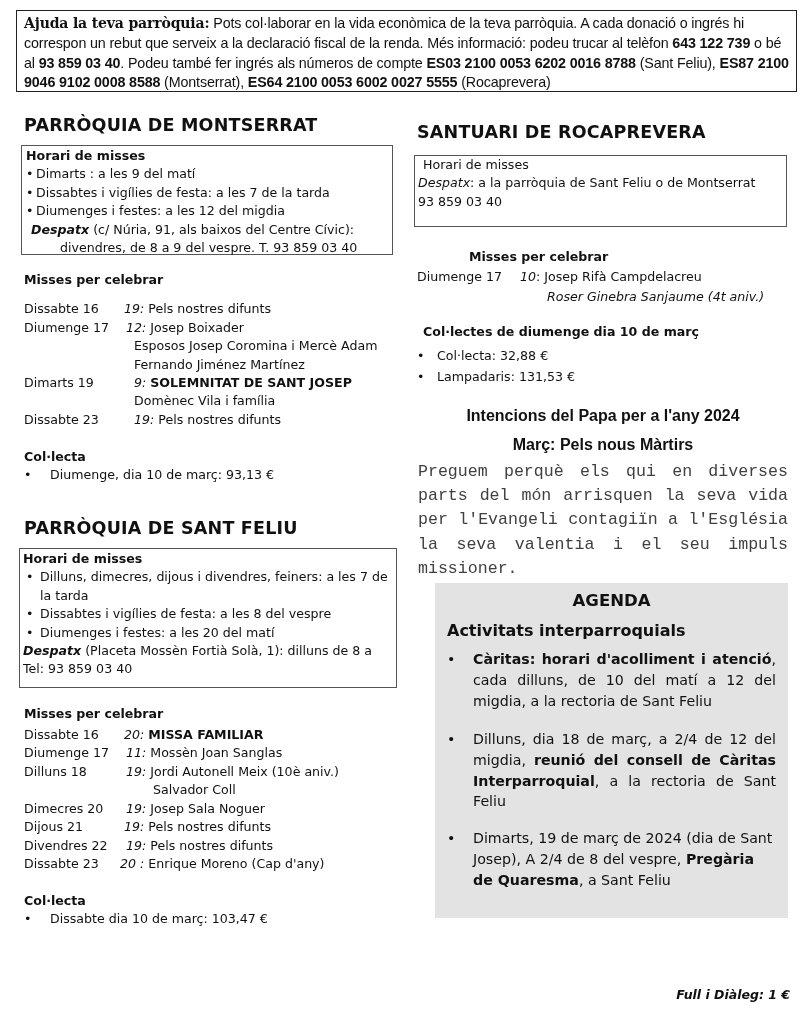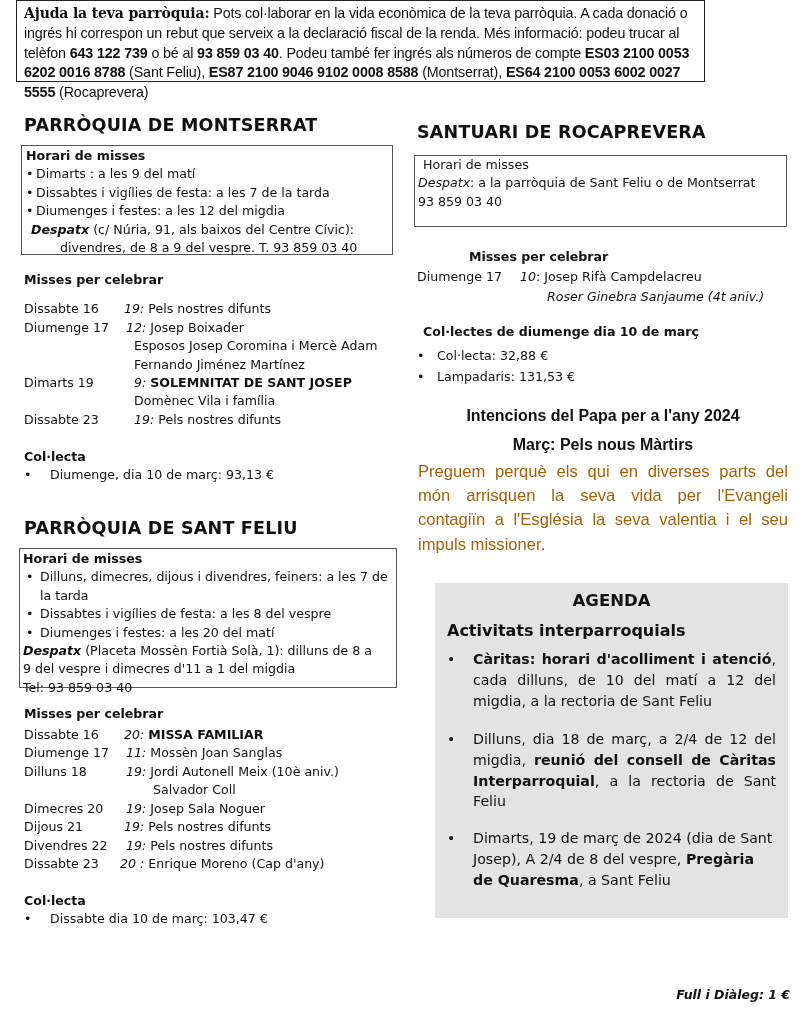--- a/index.html
+++ b/index.html
@@ -1,19 +1,19 @@
 <!DOCTYPE html>
 <html><head>
 <meta charset="utf-8">
 <style>
   html, body { margin:0; padding:0; background:#ffffff; }
   body { width:810px; height:1023px; position:relative; overflow:hidden; color:#111; font-family:"DejaVu Sans", sans-serif; }
   .abs { position:absolute; }
   
-  #donation { left:16px; top:0; width:689px; height:82px; border:1px solid #222; box-sizing:border-box; padding:3px 7px 12px 7px;
+  #donation { left:16px; top:10px; width:781px; height:82px; border:1px solid #222; box-sizing:border-box; padding:3px 7px 12px 7px;
     font-family:"Liberation Sans", sans-serif; font-size:14.3px; line-height:19.8px; letter-spacing:-0.15px; }
   #donation .ttl { font-family:"DejaVu Serif", serif; font-weight:bold; font-size:14px; }
   #donation b { font-weight:bold; }
 
   .h-section { font-family:"DejaVu Sans", sans-serif; font-weight:bold; font-size:17.5px; letter-spacing:0.2px; }
   .box { border:1px solid #555; box-sizing:border-box; font-size:12.6px; line-height:18.4px; }
   .box .hd { font-weight:bold; }
   .box .bul::before { content:"•"; display:inline-block; width:10px; }
   .sub-h { font-weight:bold; font-size:12.6px; }
   .row { position:absolute; font-size:12.6px; line-height:18.6px; white-space:nowrap; }
@@ -21,21 +21,21 @@
   .row b { font-weight:bold;text-align:center; }
 
   #agenda { left:435px; top:583px; width:353px; height:335px; background:#e3e3e3; box-sizing:border-box; }
   #agenda .ag-title { position:absolute; left:0; width:100%; top:8px; text-align:center; font-weight:bold; font-size:16.5px; }
   #agenda .ag-sub { position:absolute; left:12px; top:38px; font-weight:bold; font-size:16px; }
   .ag-item { position:absolute; left:38px; width:303px; font-size:14.2px; line-height:20.8px; text-align:justify; }
   .ag-bullet { position:absolute; left:-26px; top:0; }
   .ag-item b { font-weight:bold; }
 
   #papa-title, #papa-sub { position:absolute; left:418px; width:370px; text-align:center; font-family:"Liberation Sans", sans-serif; font-weight:bold; font-size:16px; }
-  #papa-text { position:absolute; left:418px; top:460px; width:370px; font-family:Liberation Sans, sans-serif; font-size:16.6px; line-height:24.2px; color:#a16207; text-align:justify; }
+  #papa-text { position:absolute; left:418px; top:460px; width:370px; font-family:Liberation Mono, monospace; font-size:16.6px; line-height:24.2px; color:#404040; text-align:justify; }
 
   #footer { right:20px; top:987px; font-weight:bold; font-style:italic; font-size:12.5px; }
 </style>
 </head>
 <body>
 
 <div id="donation" class="abs">
   <span class="ttl">Ajuda la teva parròquia:</span><span> Pots col·laborar en la vida econòmica de la teva parròquia. A cada donació o ingrés hi correspon un rebut que serveix a la declaració fiscal de la renda. Més informació: podeu trucar al telèfon </span><b>643 122 739</b><span> o bé al </span><b>93 859 03 40</b><span>. Podeu també fer ingrés als números de compte </span><b>ES03 2100 0053 6202 0016 8788</b><span> (Sant Feliu),</span>
   <b>ES87 2100 9046 9102 0008 8588</b><span> (Montserrat), </span><b>ES64 2100 0053 6002 0027 5555</b><span> (Rocaprevera)</span>
 </div>
@@ -69,21 +69,20 @@
 <div class="row" style="left:24px; top:466px;"><span style="display:inline-block; width:26px;">•</span><span>Diumenge, dia 10 de març: 93,13 €</span></div>
 
 <div class="abs h-section" style="left:24px; top:518px;">PARRÒQUIA DE SANT FELIU</div>
 <div class="abs box" style="left:19px; top:548px; width:378px; height:140px; padding:1px 0 0 3px;">
   <div class="hd">Horari de misses</div>
   <div style="padding-left:3px;"><span style="display:inline-block; width:14px;">•</span><span>Dilluns, dimecres, dijous i divendres, feiners: a les 7 de</span></div>
   <div style="padding-left:17px;">la tarda</div>
   <div style="padding-left:3px;"><span style="display:inline-block; width:14px;">•</span><span>Dissabtes i vigílies de festa: a les 8 del vespre</span></div>
   <div style="padding-left:3px;"><span style="display:inline-block; width:14px;">•</span><span>Diumenges i festes: a les 20 del matí</span></div>
   <div><b><i>Despatx</i></b><span> (Placeta Mossèn Fortià Solà, 1): dilluns de 8 a</span></div>
-  <div>9 del vespre i dimecres d'11 a 1 del migdia</div>
   <div>Tel: 93 859 03 40</div>
 </div>
 
 <div class="abs sub-h" style="left:24px; top:706px;">Misses per celebrar</div>
 <div>
   <div class="row" style="left:24px; top:726px;">Dissabte 16</div>
   <div class="row" style="left:124px; top:726px;"><i>20:</i> <b>MISSA FAMILIAR</b></div>
   <div class="row" style="left:24px; top:744px;">Diumenge 17</div>
   <div class="row" style="left:126px; top:744px;"><i>11:</i><span> Mossèn Joan Sanglas</span></div>
   <div class="row" style="left:24px; top:763px;">Dilluns 18</div>

